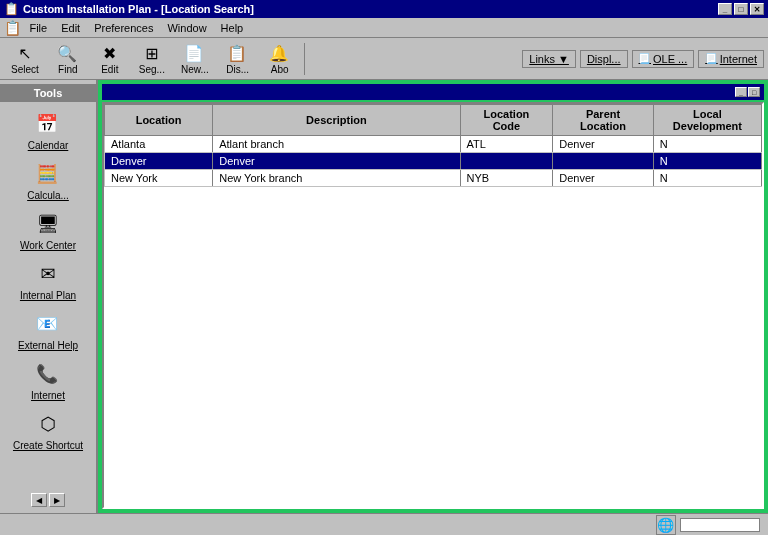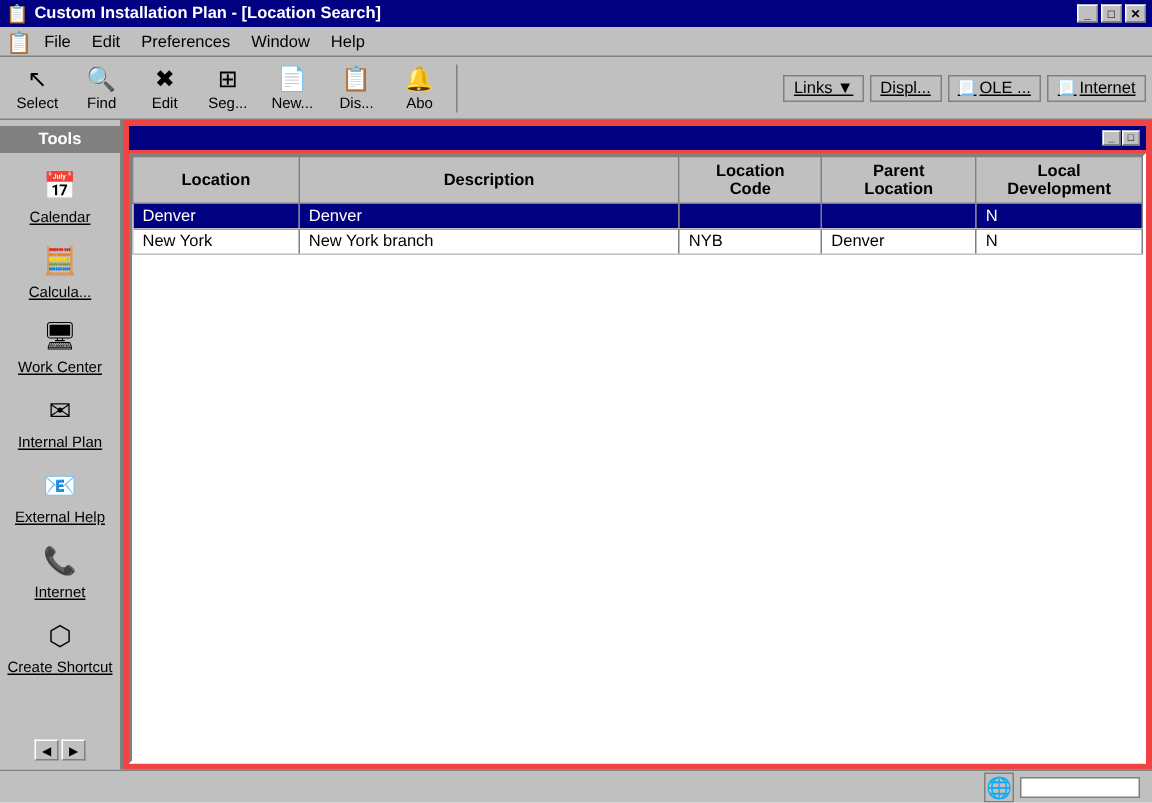--- a/index.html
+++ b/index.html
@@ -117,21 +117,21 @@
     }
 
     
     .main-layout {
       display: flex;
       height: calc(535px - 18px - 20px - 42px - 22px);
     }
 
     
     .sidebar {
-      width: 82px;
+      width: 98px;
       background: #c0c0c0;
       border-right: 2px solid #808080;
       display: flex;
       flex-direction: column;
       align-items: center;
       padding: 4px 0;
       overflow: hidden;
     }
     .sidebar-header {
       background: #808080;
@@ -175,21 +175,21 @@
       display: flex;
       align-items: center;
       justify-content: center;
       font-size: 8px;
       cursor: pointer;
     }
 
     
     .content-area {
       flex: 1;
-      background: #ef4444;
+      background: #22c55e;
       padding: 4px;
       display: flex;
       flex-direction: column;
       justify-content: center;
     }
 
     
     .table-container {
       flex: 1;
       background: white;
@@ -412,20 +412,27 @@
         <thead>
           <tr>
             <th style="width:14%;">Location</th>
             <th style="width:32%;">Description</th>
             <th style="width:12%;">Location<br>Code</th>
             <th style="width:13%;">Parent<br>Location</th>
             <th style="width:14%;">Local<br>Development</th>
           </tr>
         </thead>
         <tbody id="table-body">
+        <tr>
+              <td>Atlanta</td>
+              <td>Atlant branch</td>
+              <td>ATL</td>
+              <td>Denver</td>
+              <td>N</td>
+            </tr>
             <tr class="selected">
               <td>Denver</td>
               <td>Denver</td>
               <td></td>
               <td></td>
               <td>N</td>
             </tr>
             <tr>
               <td>New York</td>
               <td>New York branch</td>

